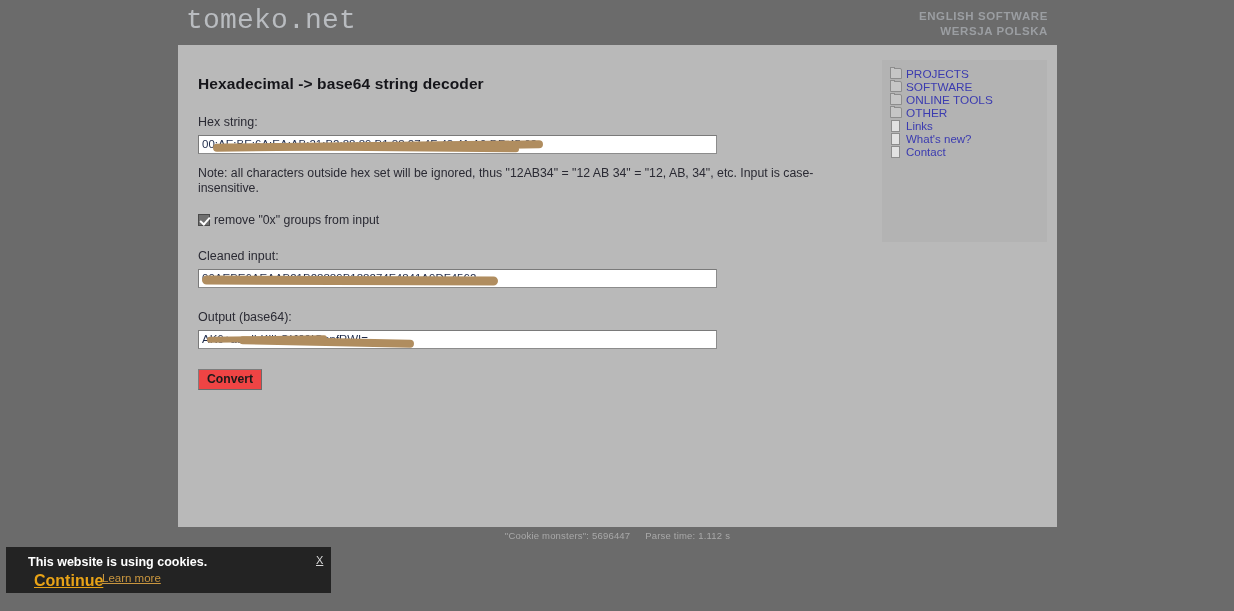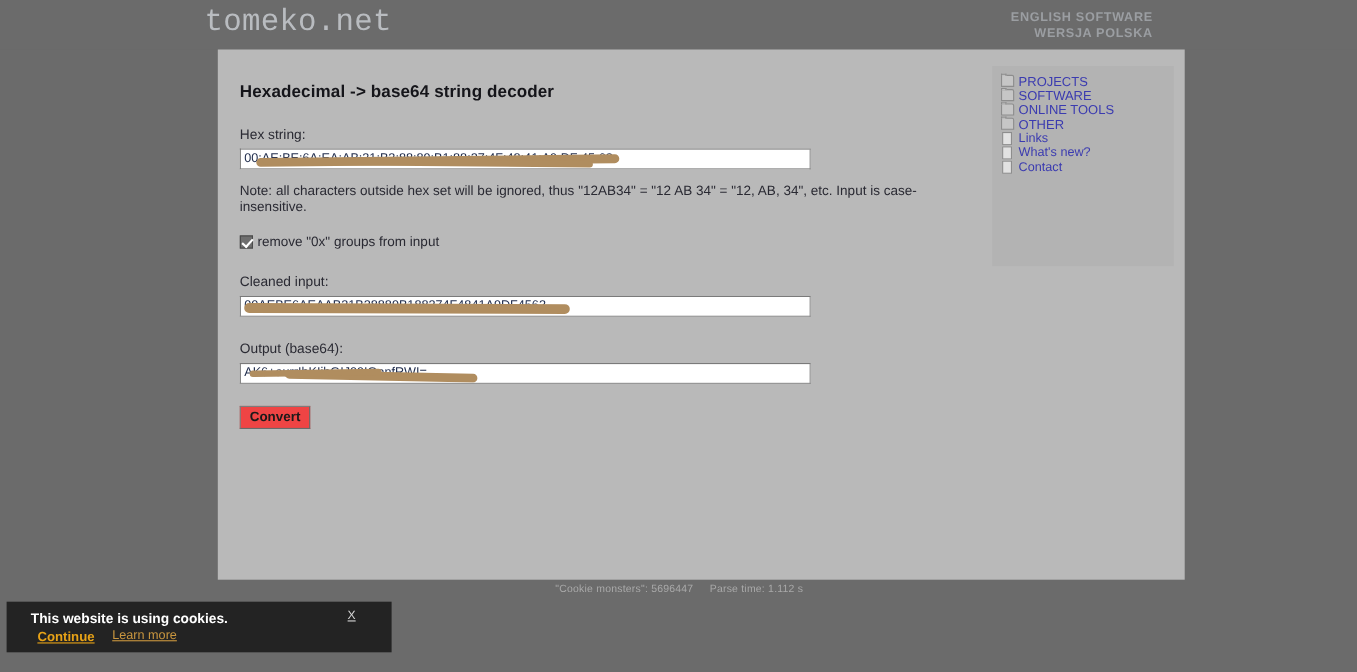--- a/index.html
+++ b/index.html
@@ -45,21 +45,20 @@
     text-decoration: none;
     letter-spacing: 0.6px;
   }
 
   
   #page-panel {
     position: absolute;
     left: 178px; top: 45px;
     width: 879px; height: 482px;
     background: #b9b9b9;
-    margin-left: 20px;
   }
 
   #content-col {
     position: absolute;
     left: 20px; top: 0px;
     width: 680px;
   }
 
   #page-title {
     margin: 0;
@@ -267,34 +266,34 @@
     font-size: 9.5px;
     color: #a9a9a9;
     letter-spacing: 0.2px;
   }
   #footer span { margin: 0 6px; }
 
   
   #cookie-banner {
     position: absolute;
     left: 6px; top: 547px;
-    width: 350px; height: 46px;
+    width: 325px; height: 46px;
     background: #232323;
   }
   #cookie-title {
     position: absolute;
     left: 22px; top: 8px;
     font-size: 12.5px;
     font-weight: bold;
     color: #ffffff;
   }
   #cookie-continue {
     position: absolute;
     left: 28px; top: 25px;
-    font-size: 12px;
+    font-size: 16px;
     font-weight: bold;
     color: #e8a317;
   }
   #cookie-learn {
     position: absolute;
     left: 96px; top: 25px;
     font-size: 11.5px;
     color: #c9963f;
     text-decoration: underline;
   }

